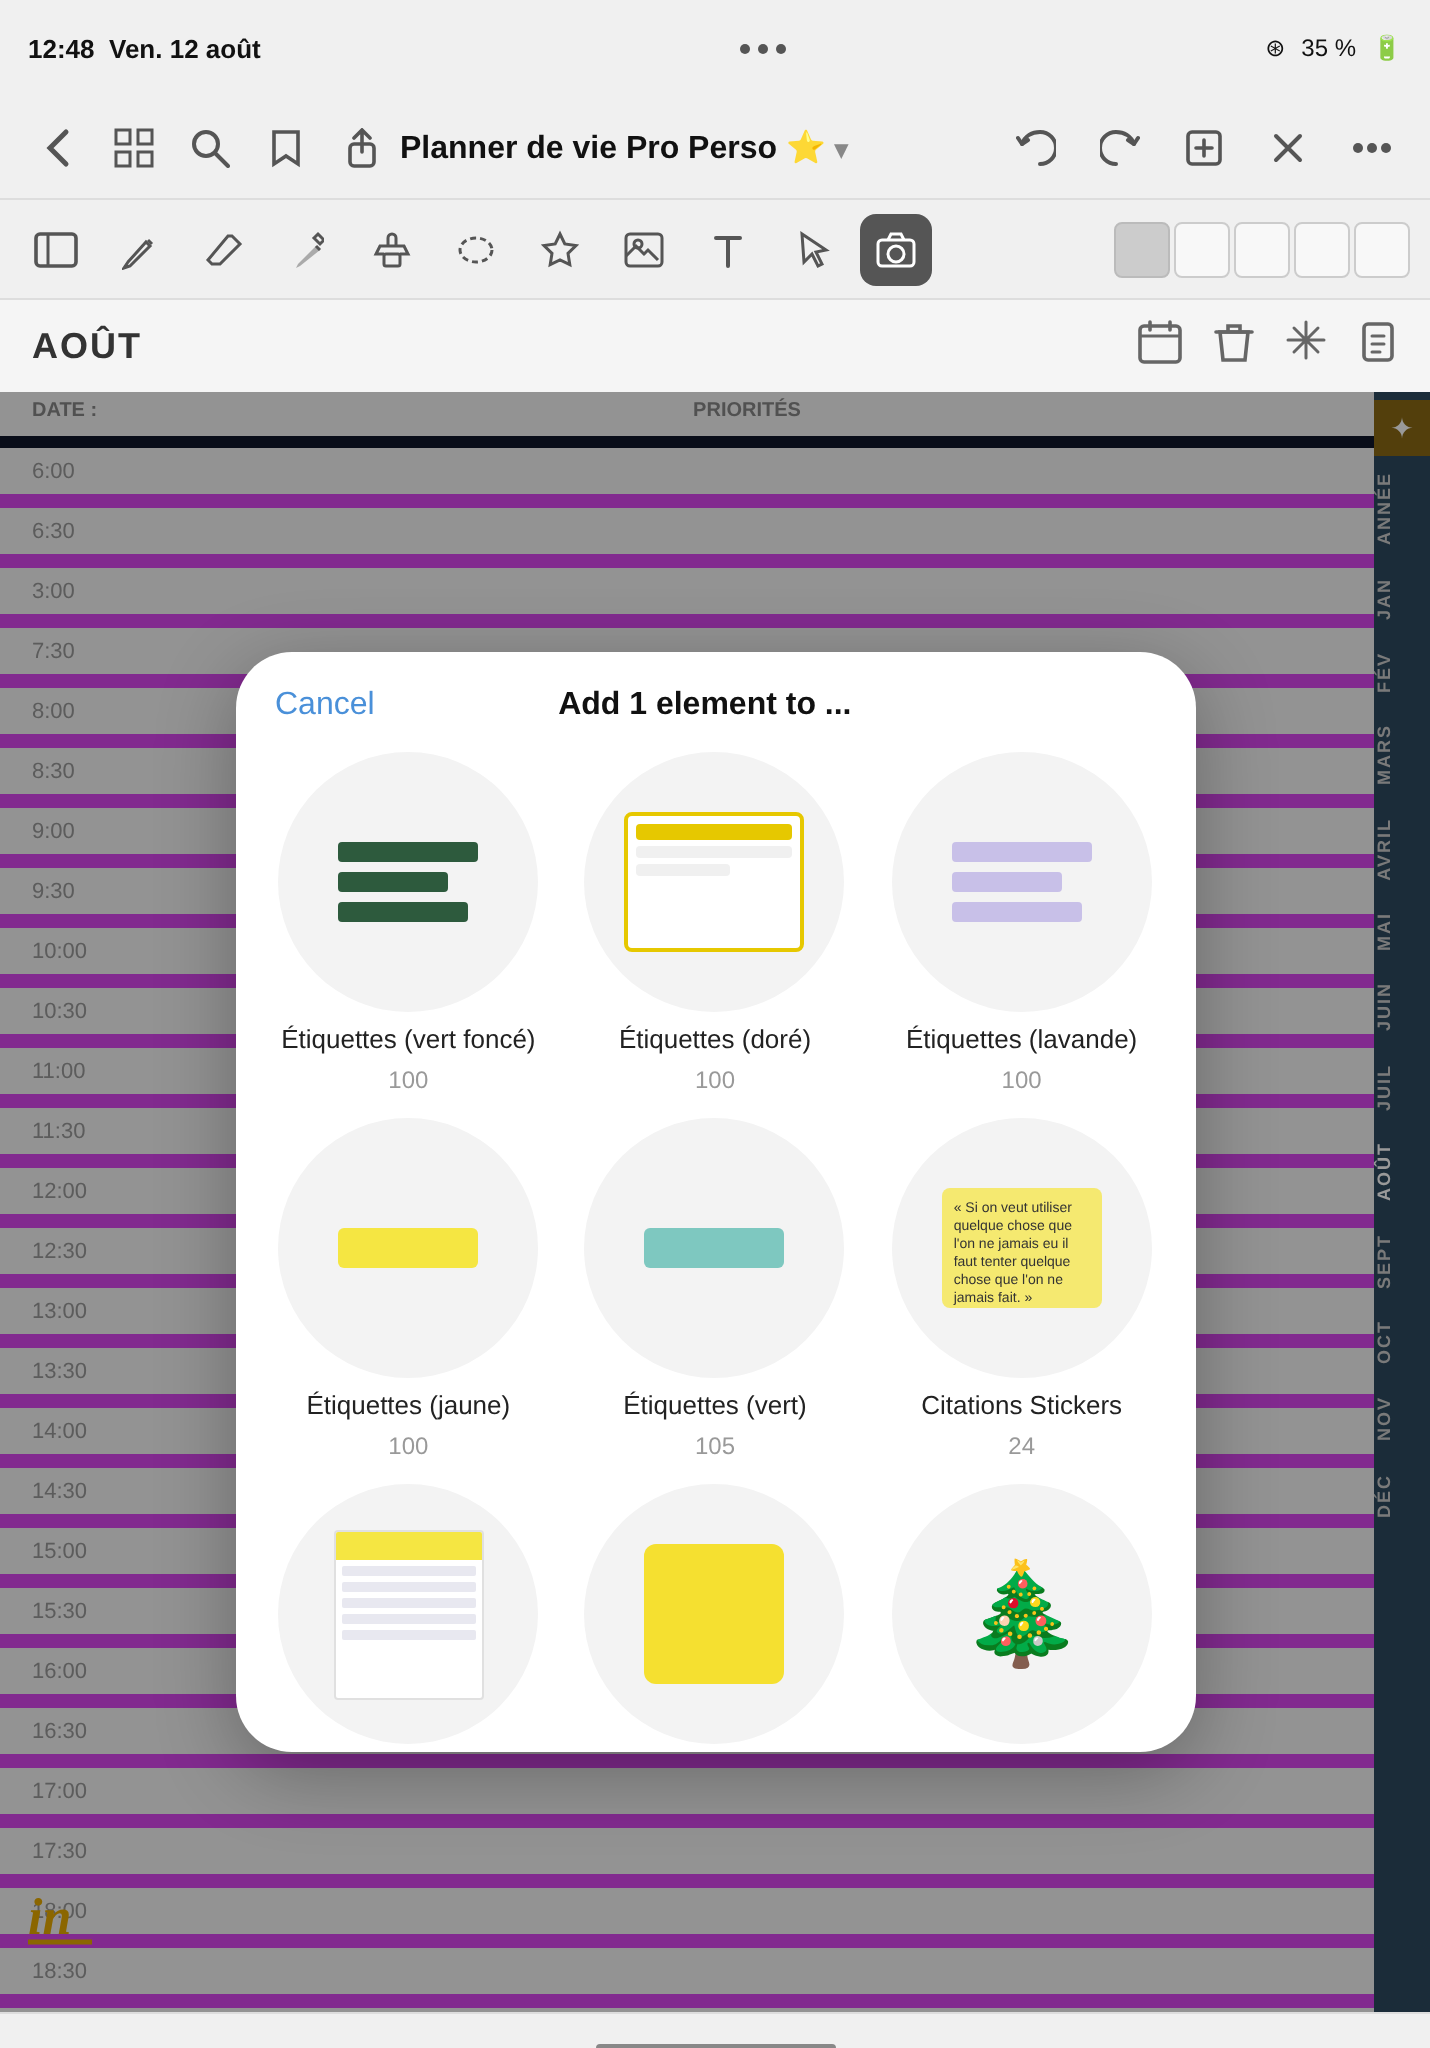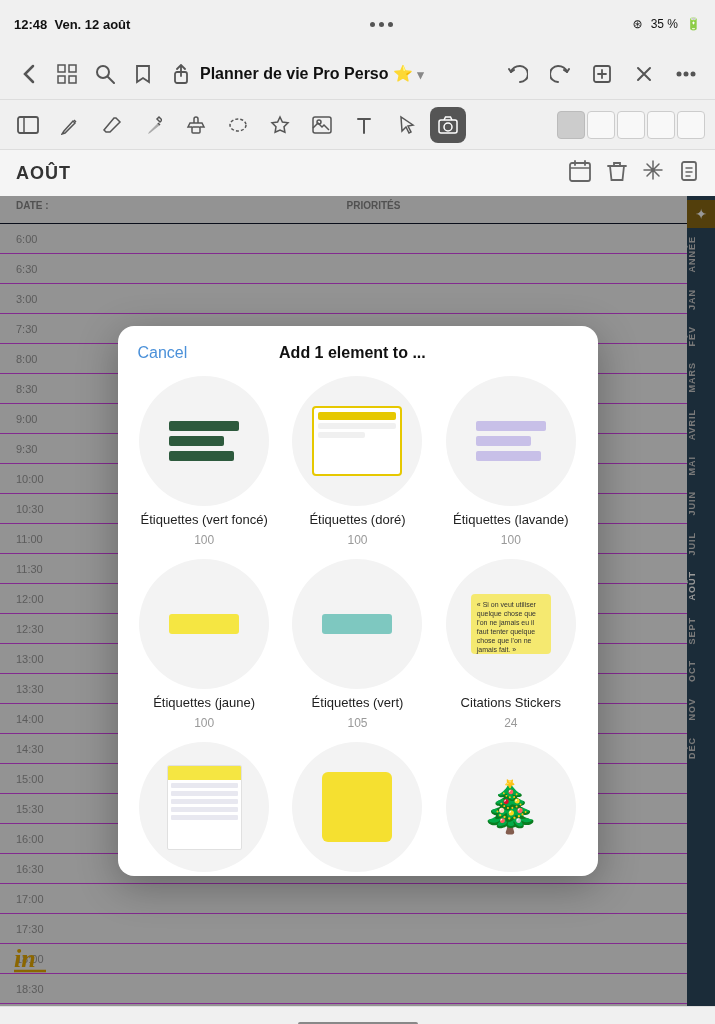--- a/index.html
+++ b/index.html
@@ -118,30 +118,30 @@
     .schedule-area {
       flex: 1;
       background: #f5f5f5;
       overflow: hidden;
       position: relative;
     }
     .schedule-header {
       display: flex;
       padding: 4px 16px;
       height: 28px;
-      border-bottom: 1px solid #0f172a;
+      border-bottom: 6px solid #0f172a;
     }
     .schedule-date-label { font-size: 10px; color: #888; font-weight: 600; width: 60px; }
     .schedule-priority { font-size: 10px; color: #888; font-weight: 600; flex: 1; text-align: center; }
     .time-row {
       display: flex;
       align-items: center;
       padding: 0 16px;
       height: 30px;
-      border-bottom: 1px solid #d946ef;
+      border-bottom: 7px solid #d946ef;
     }
     .time-label { font-size: 11px; color: #999; width: 40px; }
 
     
     .right-sidebar {
       width: 28px;
       background: #2d4a5f;
       display: flex;
       flex-direction: column;
       align-items: center;
@@ -192,21 +192,21 @@
       position: absolute;
       top: 0; left: 0; right: 0; bottom: 0;
       background: rgba(0,0,0,0.4);
       display: flex;
       align-items: center;
       justify-content: center;
       z-index: 100;
     }
     .modal {
       background: white;
-      border-radius: 16px;
+      border-radius: 28px;
       width: 480px;
       max-height: 580px;
       overflow: hidden;
       box-shadow: 0 10px 40px rgba(0,0,0,0.3);
     }
     .modal-header {
       display: flex;
       align-items: center;
       justify-content: space-between;
       padding: 18px 20px 14px;

